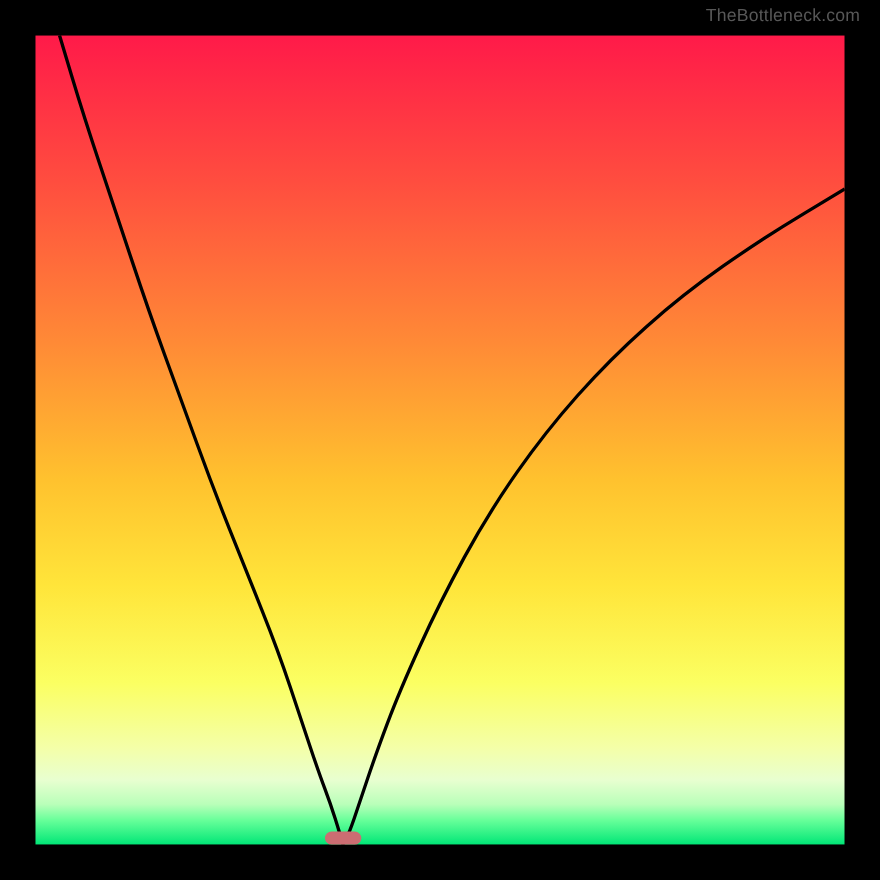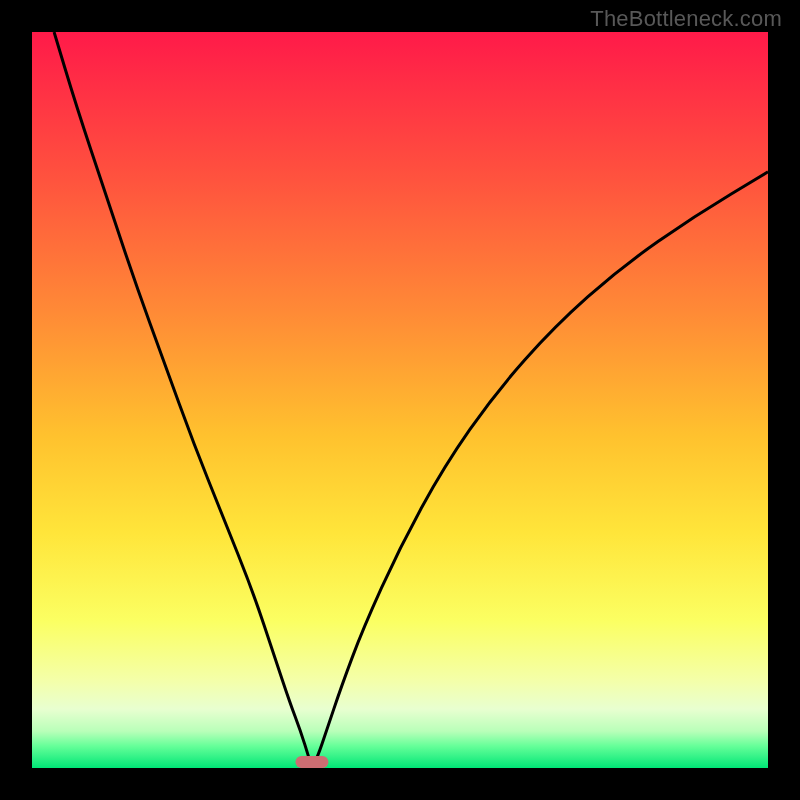--- a/index.html
+++ b/index.html
@@ -30,21 +30,21 @@
     position: absolute;
     inset: 0;
     width: 100%;
     height: 100%;
   }
   .watermark {
     position: absolute;
     top: 6px;
     right: 18px;
     font-family: Arial, Helvetica, sans-serif;
-    font-size: 22px;
+    font-size: 16px;
     color: #585858;
     letter-spacing: 0.2px;
     user-select: none;
   }
   .marker {
     position: absolute;
     width: 34px;
     height: 12px;
     border-radius: 6px;
     background: #cc6d72;

